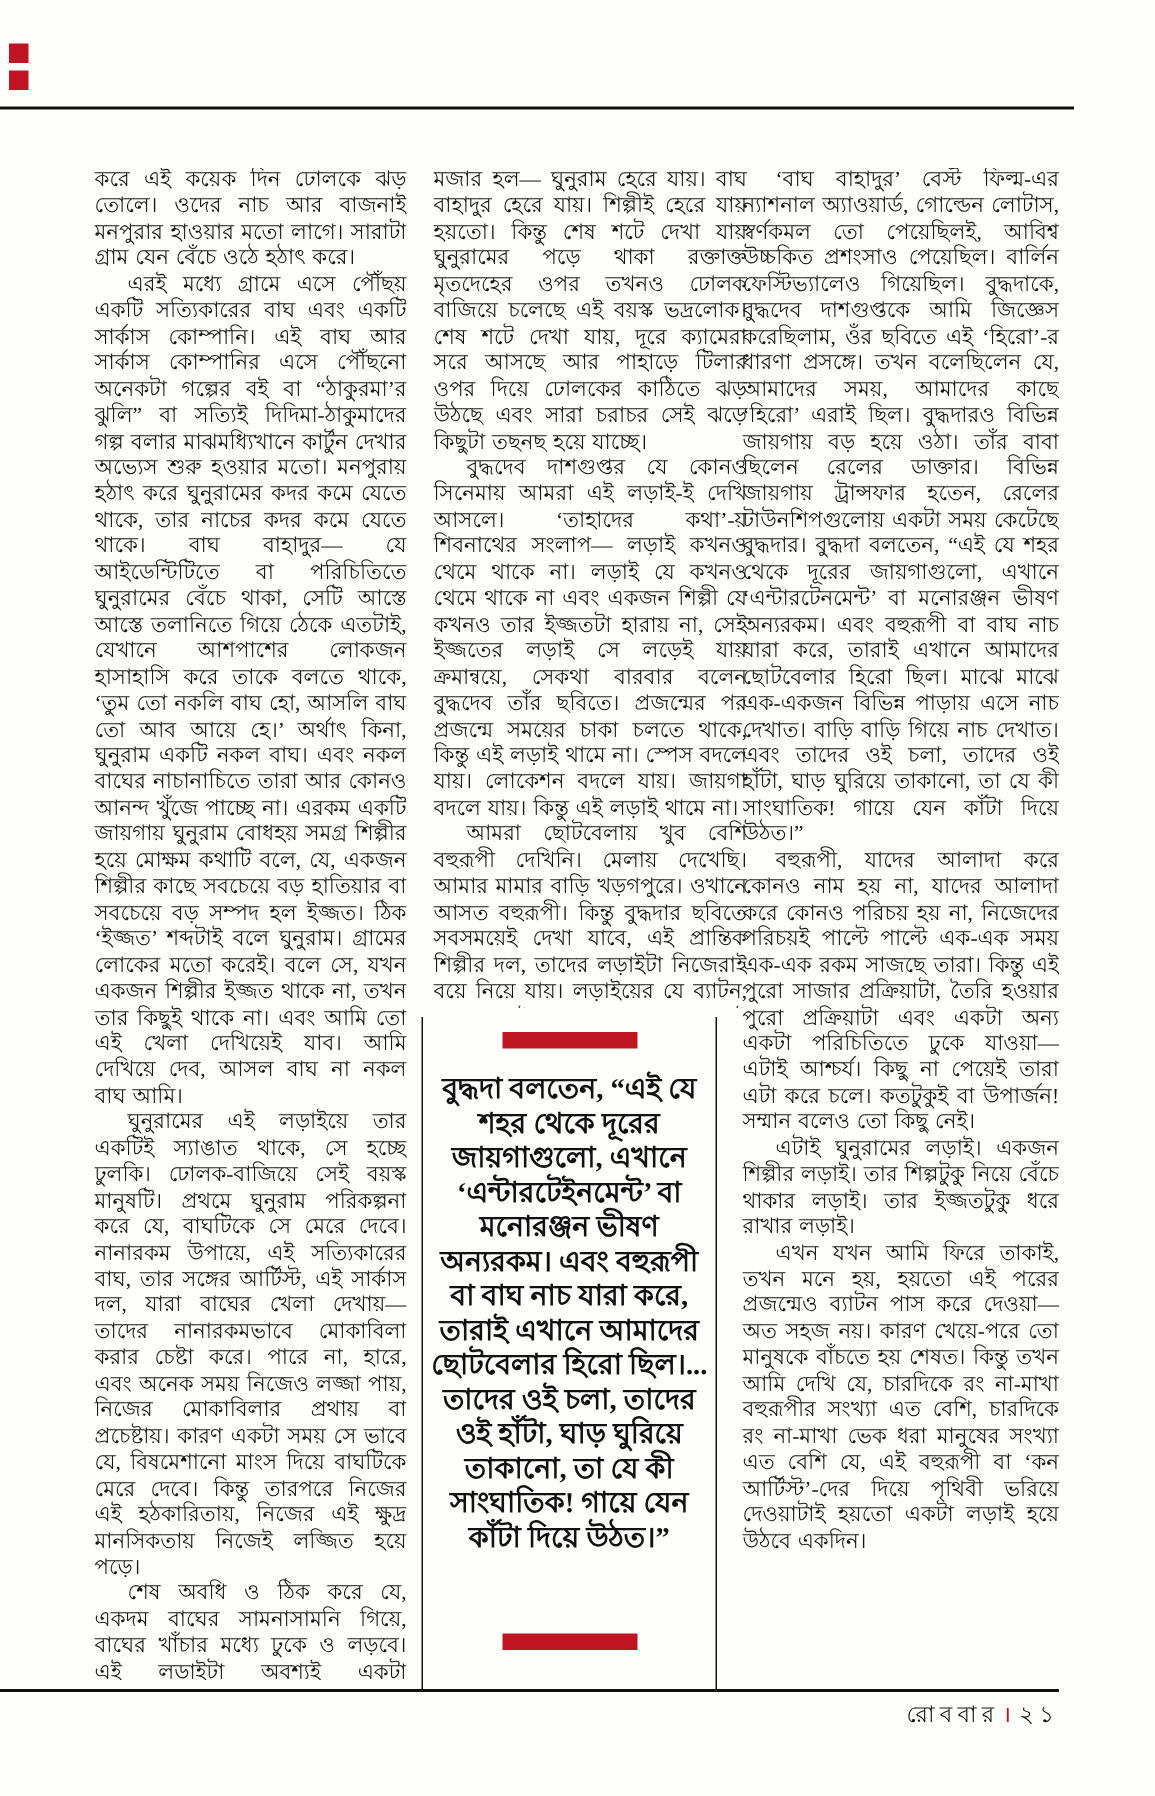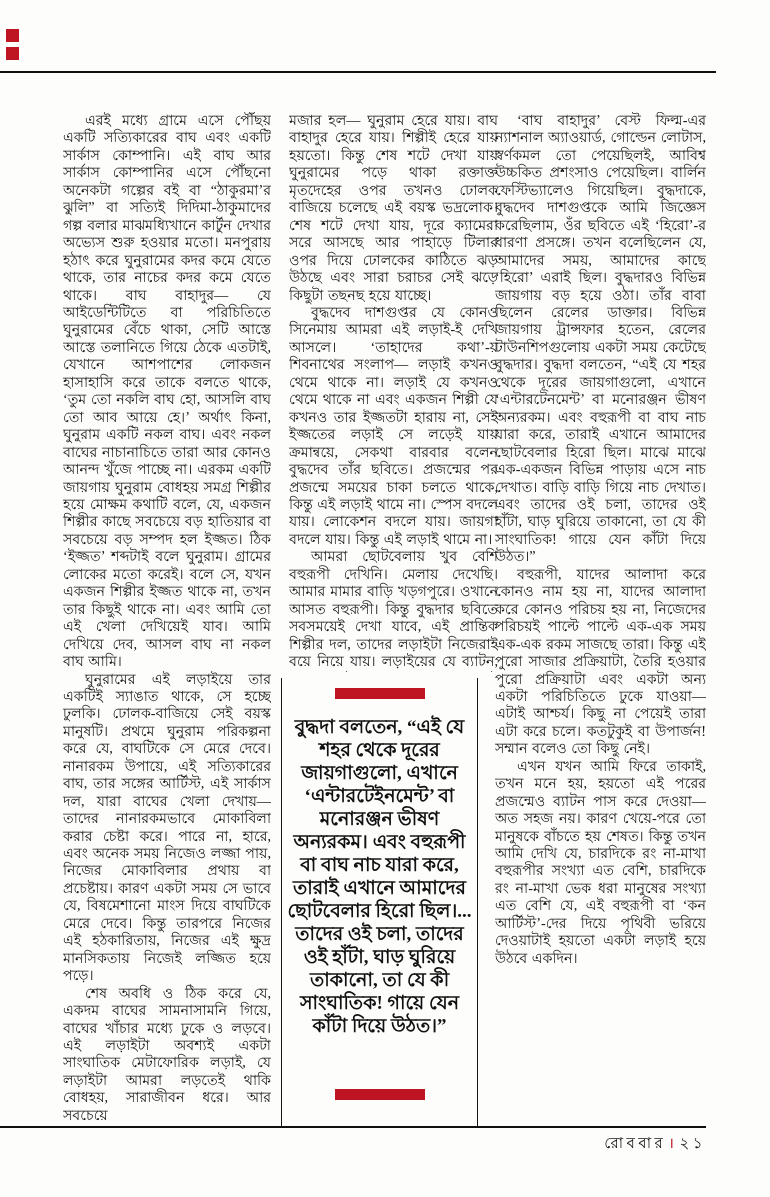--- a/index.html
+++ b/index.html
@@ -49,34 +49,36 @@
 <body>
 
 <div class="page">
 
   <span class="reg-mark m1"></span>
   <span class="reg-mark m2"></span>
 
   <div class="rule rule-top"></div>
 
   <div class="col col-1">
+      <p class="">করে এই কয়েক দিন ঢোলকে ঝড় তোলে। ওদের নাচ আর বাজনাই মনপুরার হাওয়ার মতো লাগে। সারাটা গ্রাম যেন বেঁচে ওঠে হঠাৎ করে।</p>
       <p class="indent">এরই মধ্যে গ্রামে এসে পৌঁছয় একটি সত্যিকারের বাঘ এবং একটি সার্কাস কোম্পানি। এই বাঘ আর সার্কাস কোম্পানির এসে পৌঁছনো অনেকটা গল্পের বই বা “ঠাকুরমা’র ঝুলি” বা সত্যিই দিদিমা-ঠাকুমাদের গল্প বলার মাঝমধ্যিখানে কার্টুন দেখার অভ্যেস শুরু হওয়ার মতো। মনপুরায় হঠাৎ করে ঘুনুরামের কদর কমে যেতে থাকে, তার নাচের কদর কমে যেতে থাকে। বাঘ বাহাদুর— যে আইডেন্টিটিতে বা পরিচিতিতে ঘুনুরামের বেঁচে থাকা, সেটি আস্তে আস্তে তলানিতে গিয়ে ঠেকে এতটাই, যেখানে আশপাশের লোকজন হাসাহাসি করে তাকে বলতে থাকে, ‘তুম তো নকলি বাঘ হো, আসলি বাঘ তো আব আয়ে হে।’ অর্থাৎ কিনা, ঘুনুরাম একটি নকল বাঘ। এবং নকল বাঘের নাচানাচিতে তারা আর কোনও আনন্দ খুঁজে পাচ্ছে না। এরকম একটি জায়গায় ঘুনুরাম বোধহয় সমগ্র শিল্পীর হয়ে মোক্ষম কথাটি বলে, যে, একজন শিল্পীর কাছে সবচেয়ে বড় হাতিয়ার বা সবচেয়ে বড় সম্পদ হল ইজ্জত। ঠিক ‘ইজ্জত’ শব্দটাই বলে ঘুনুরাম। গ্রামের লোকের মতো করেই। বলে সে, যখন একজন শিল্পীর ইজ্জত থাকে না, তখন তার কিছুই থাকে না। এবং আমি তো এই খেলা দেখিয়েই যাব। আমি দেখিয়ে দেব, আসল বাঘ না নকল বাঘ আমি।</p>
       <p class="indent">ঘুনুরামের এই লড়াইয়ে তার একটিই স্যাঙাত থাকে, সে হচ্ছে ঢুলকি। ঢোলক-বাজিয়ে সেই বয়স্ক মানুষটি। প্রথমে ঘুনুরাম পরিকল্পনা করে যে, বাঘটিকে সে মেরে দেবে। নানারকম উপায়ে, এই সত্যিকারের বাঘ, তার সঙ্গের আর্টিস্ট, এই সার্কাস দল, যারা বাঘের খেলা দেখায়— তাদের নানারকমভাবে মোকাবিলা করার চেষ্টা করে। পারে না, হারে, এবং অনেক সময় নিজেও লজ্জা পায়, নিজের মোকাবিলার প্রথায় বা প্রচেষ্টায়। কারণ একটা সময় সে ভাবে যে, বিষমেশানো মাংস দিয়ে বাঘটিকে মেরে দেবে। কিন্তু তারপরে নিজের এই হঠকারিতায়, নিজের এই ক্ষুদ্র মানসিকতায় নিজেই লজ্জিত হয়ে পড়ে।</p>
       <p class="indent">শেষ অবধি ও ঠিক করে যে, একদম বাঘের সামনাসামনি গিয়ে, বাঘের খাঁচার মধ্যে ঢুকে ও লড়বে। এই লড়াইটা অবশ্যই একটা সাংঘাতিক মেটাফোরিক লড়াই, যে লড়াইটা আমরা লড়তেই থাকি বোধহয়, সারাজীবন ধরে। আর সবচেয়ে</p>
     </div>
 
   <div class="col col-2">
       <p class="">মজার হল— ঘুনুরাম হেরে যায়। বাঘ বাহাদুর হেরে যায়। শিল্পীই হেরে যায় হয়তো। কিন্তু শেষ শটে দেখা যায় ঘুনুরামের পড়ে থাকা রক্তাক্ত মৃতদেহের ওপর তখনও ঢোলক বাজিয়ে চলেছে এই বয়স্ক ভদ্রলোক। শেষ শটে দেখা যায়, দূরে ক্যামেরা সরে আসছে আর পাহাড়ে টিলার ওপর দিয়ে ঢোলকের কাঠিতে ঝড় উঠছে এবং সারা চরাচর সেই ঝড়ে কিছুটা তছনছ হয়ে যাচ্ছে।</p>
       <p class="indent">বুদ্ধদেব দাশগুপ্তর যে কোনও সিনেমায় আমরা এই লড়াই-ই দেখি আসলে। ‘তাহাদের কথা’-য় শিবনাথের সংলাপ— লড়াই কখনও থেমে থাকে না। লড়াই যে কখনও থেমে থাকে না এবং একজন শিল্পী যে কখনও তার ইজ্জতটা হারায় না, সেই ইজ্জতের লড়াই সে লড়েই যায় ক্রমান্বয়ে, সেকথা বারবার বলেন বুদ্ধদেব তাঁর ছবিতে। প্রজন্মের পর প্রজন্মে সময়ের চাকা চলতে থাকে, কিন্তু এই লড়াই থামে না। স্পেস বদলে যায়। লোকেশন বদলে যায়। জায়গা বদলে যায়। কিন্তু এই লড়াই থামে না।</p>
       <p class="indent">আমরা ছোটবেলায় খুব বেশি বহুরূপী দেখিনি। মেলায় দেখেছি। আমার মামার বাড়ি খড়গপুরে। ওখানে আসত বহুরূপী। কিন্তু বুদ্ধদার ছবিতে সবসময়েই দেখা যাবে, এই প্রান্তিক শিল্পীর দল, তাদের লড়াইটা নিজেরাই বয়ে নিয়ে যায়। লড়াইয়ের যে ব্যাটন, তা তারাই বয়। এবং তা খুবই অদ্ভুতভাবে। কোনও</p>
     </div>
 
   <div class="col col-3">
       <p class="indent">‘বাঘ বাহাদুর’ বেস্ট ফিল্ম-এর ন্যাশনাল অ্যাওয়ার্ড, গোল্ডেন লোটাস, স্বর্ণকমল তো পেয়েছিলই, আবিশ্ব উচ্চকিত প্রশংসাও পেয়েছিল। বার্লিন ফেস্টিভ্যালেও গিয়েছিল। বুদ্ধদাকে, বুদ্ধদেব দাশগুপ্তকে আমি জিজ্ঞেস করেছিলাম, ওঁর ছবিতে এই ‘হিরো’-র ধারণা প্রসঙ্গে। তখন বলেছিলেন যে, আমাদের সময়, আমাদের কাছে ‘হিরো’ এরাই ছিল। বুদ্ধদারও বিভিন্ন জায়গায় বড় হয়ে ওঠা। তাঁর বাবা ছিলেন রেলের ডাক্তার। বিভিন্ন জায়গায় ট্রান্সফার হতেন, রেলের টাউনশিপগুলোয় একটা সময় কেটেছে বুদ্ধদার। বুদ্ধদা বলতেন, “এই যে শহর থেকে দূরের জায়গাগুলো, এখানে ‘এন্টারটেনমেন্ট’ বা মনোরঞ্জন ভীষণ অন্যরকম। এবং বহুরূপী বা বাঘ নাচ যারা করে, তারাই এখানে আমাদের ছোটবেলার হিরো ছিল। মাঝে মাঝে এক-একজন বিভিন্ন পাড়ায় এসে নাচ দেখাত। বাড়ি বাড়ি গিয়ে নাচ দেখাত। এবং তাদের ওই চলা, তাদের ওই হাঁটা, ঘাড় ঘুরিয়ে তাকানো, তা যে কী সাংঘাতিক! গায়ে যেন কাঁটা দিয়ে উঠত।”</p>
       <p class="indent">বহুরূপী, যাদের আলাদা করে কোনও নাম হয় না, যাদের আলাদা করে কোনও পরিচয় হয় না, নিজেদের পরিচয়ই পাল্টে পাল্টে এক-এক সময় এক-এক রকম সাজছে তারা। কিন্তু এই পুরো সাজার প্রক্রিয়াটা, তৈরি হওয়ার পুরো প্রক্রিয়াটা এবং একটা অন্য একটা পরিচিতিতে ঢুকে যাওয়া— এটাই আশ্চর্য। কিছু না পেয়েই তারা এটা করে চলে। কতটুকুই বা উপার্জন! সম্মান বলেও তো কিছু নেই।</p>
+      <p class="indent">এটাই ঘুনুরামের লড়াই। একজন শিল্পীর লড়াই। তার শিল্পটুকু নিয়ে বেঁচে থাকার লড়াই। তার ইজ্জতটুকু ধরে রাখার লড়াই।</p>
       <p class="indent">এখন যখন আমি ফিরে তাকাই, তখন মনে হয়, হয়তো এই পরের প্রজন্মেও ব্যাটন পাস করে দেওয়া— অত সহজ নয়। কারণ খেয়ে-পরে তো মানুষকে বাঁচতে হয় শেষত। কিন্তু তখন আমি দেখি যে, চারদিকে রং না-মাখা বহুরূপীর সংখ্যা এত বেশি, চারদিকে রং না-মাখা ভেক ধরা মানুষের সংখ্যা এত বেশি যে, এই বহুরূপী বা ‘কন আর্টিস্ট’-দের দিয়ে পৃথিবী ভরিয়ে দেওয়াটাই হয়তো একটা লড়াই হয়ে উঠবে একদিন।</p>
     </div>
 
   <div class="pull-quote">
     <div class="quote-bar top"></div>
     <div class="quote-text">বুদ্ধদা বলতেন, “এই যে শহর থেকে দূরের জায়গাগুলো, এখানে ‘এন্টারটেইনমেন্ট’ বা মনোরঞ্জন ভীষণ অন্যরকম। এবং বহুরূপী বা বাঘ নাচ যারা করে, তারাই এখানে আমাদের ছোটবেলার হিরো ছিল।... তাদের ওই চলা, তাদের ওই হাঁটা, ঘাড় ঘুরিয়ে তাকানো, তা যে কী সাংঘাতিক! গায়ে যেন কাঁটা দিয়ে উঠত।”</div>
     <div class="quote-bar bottom"></div>
   </div>
 
   <div class="rule rule-bottom"></div>

